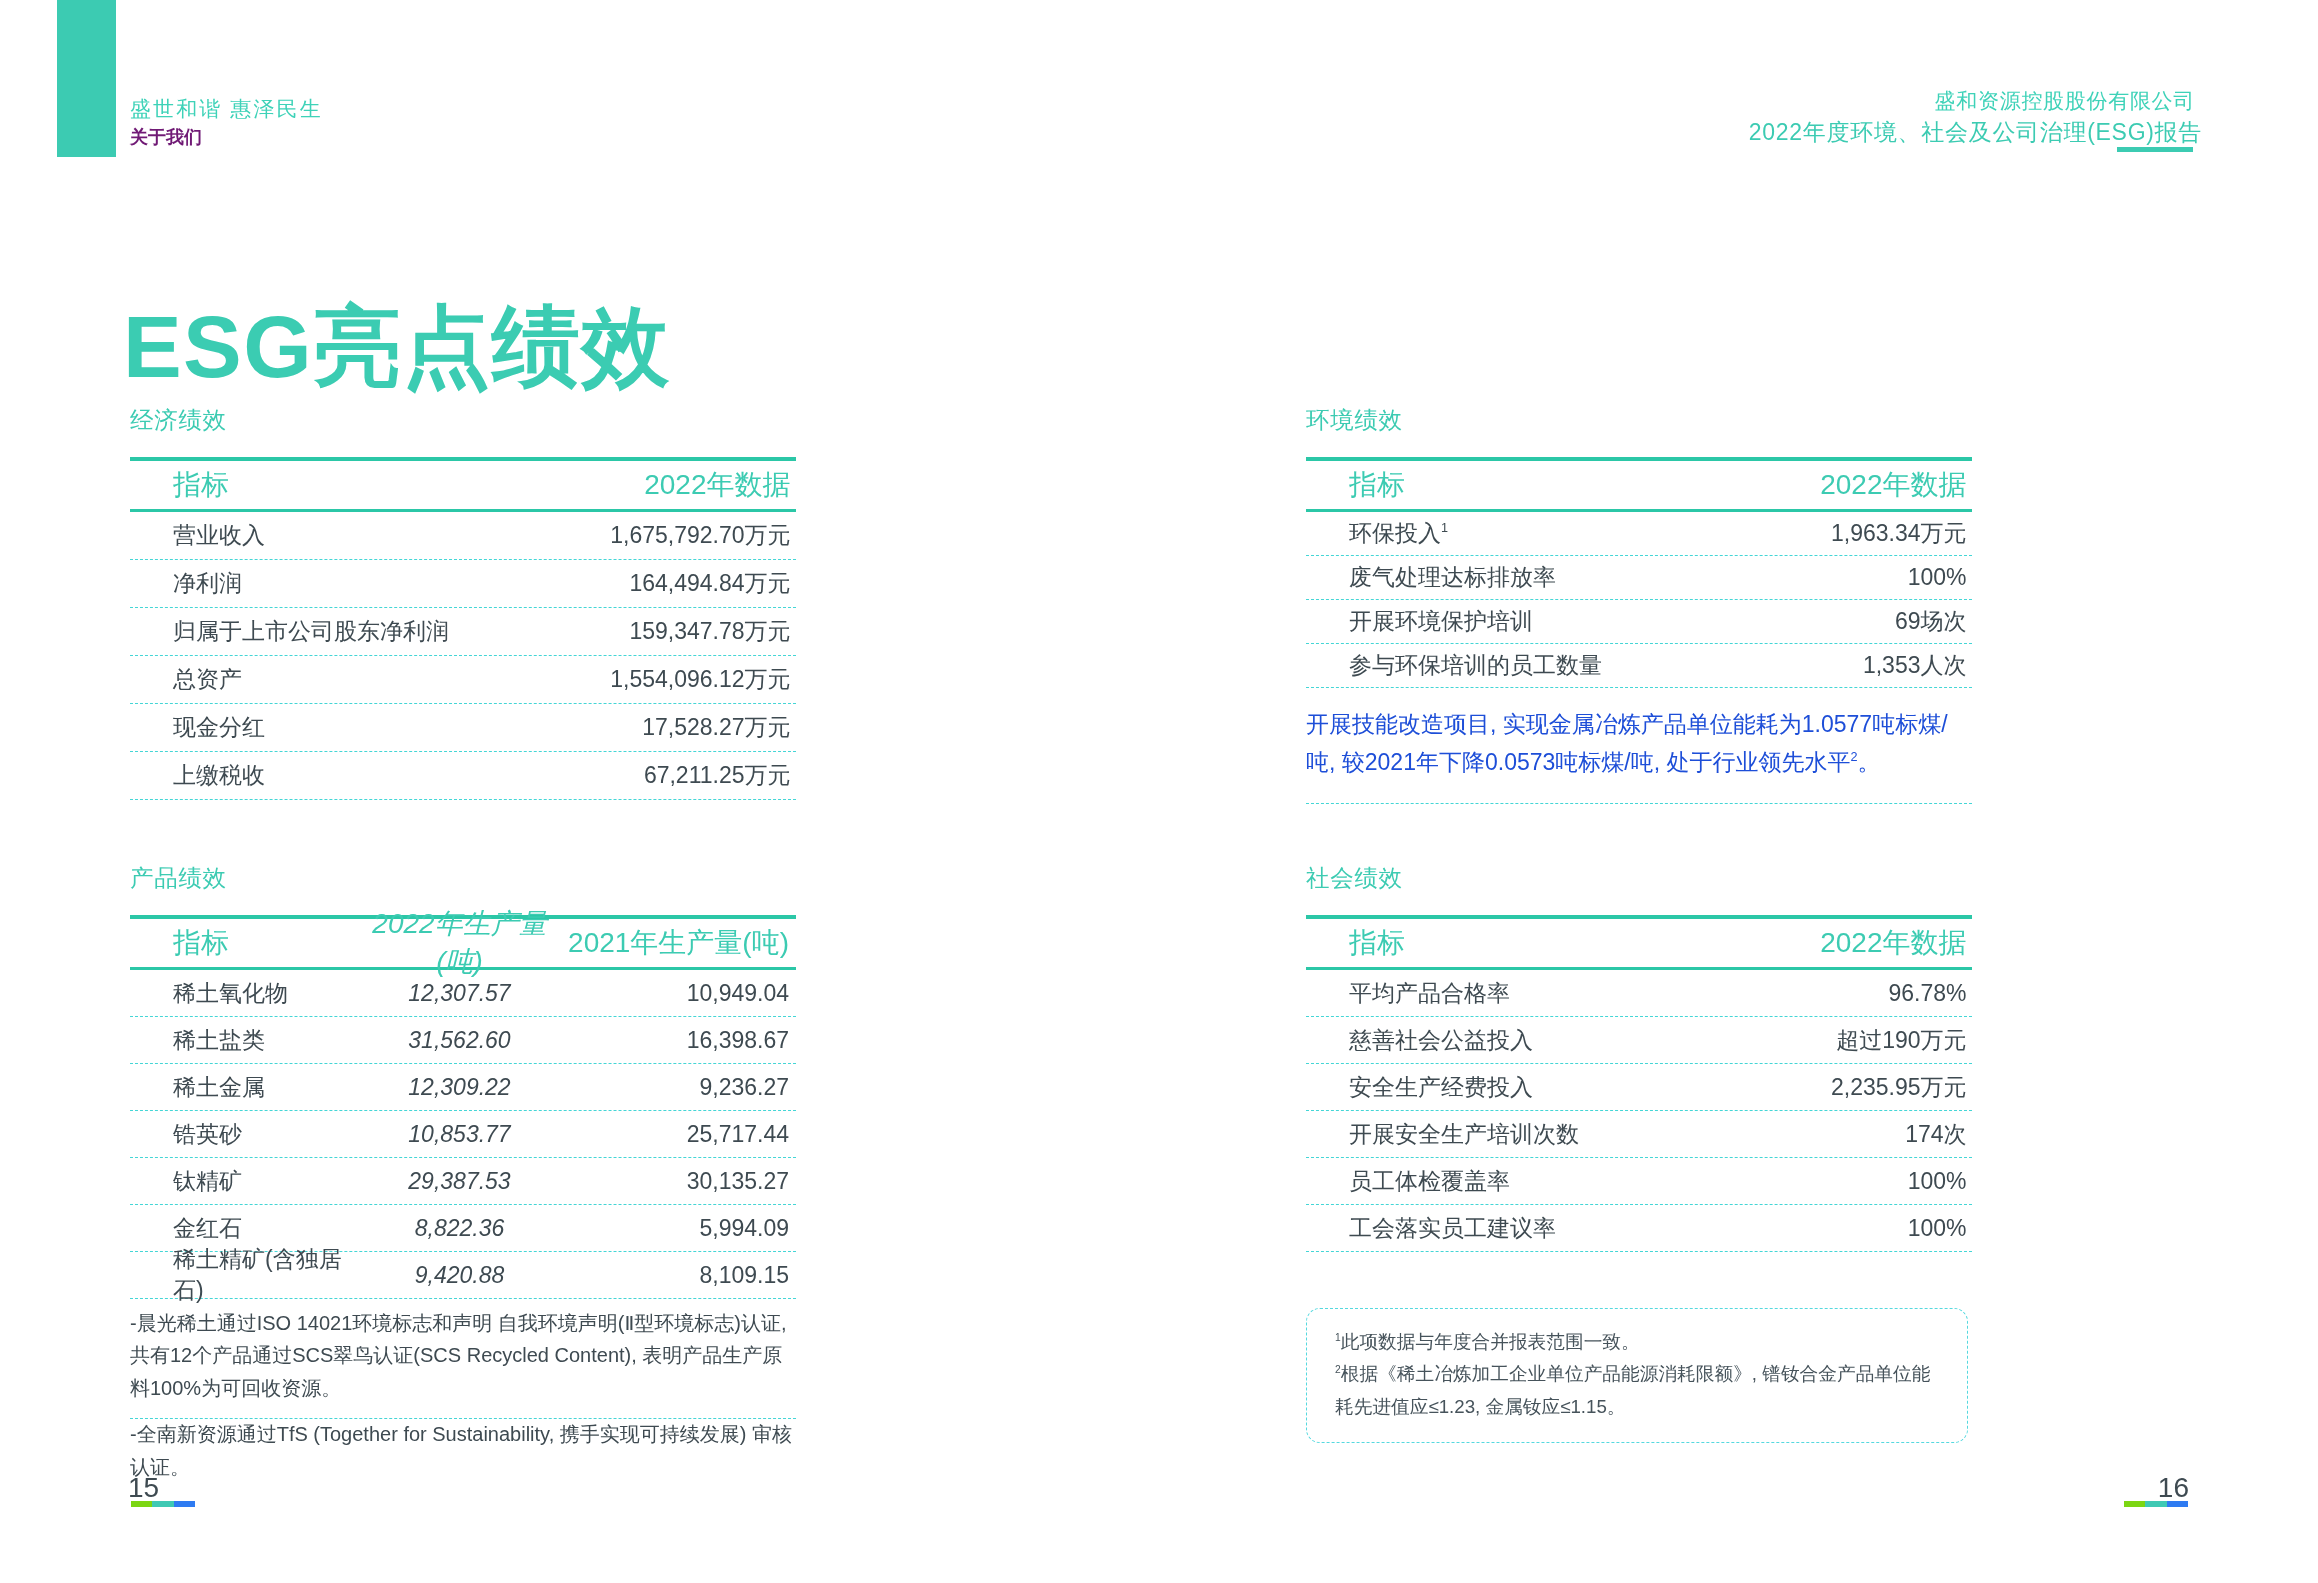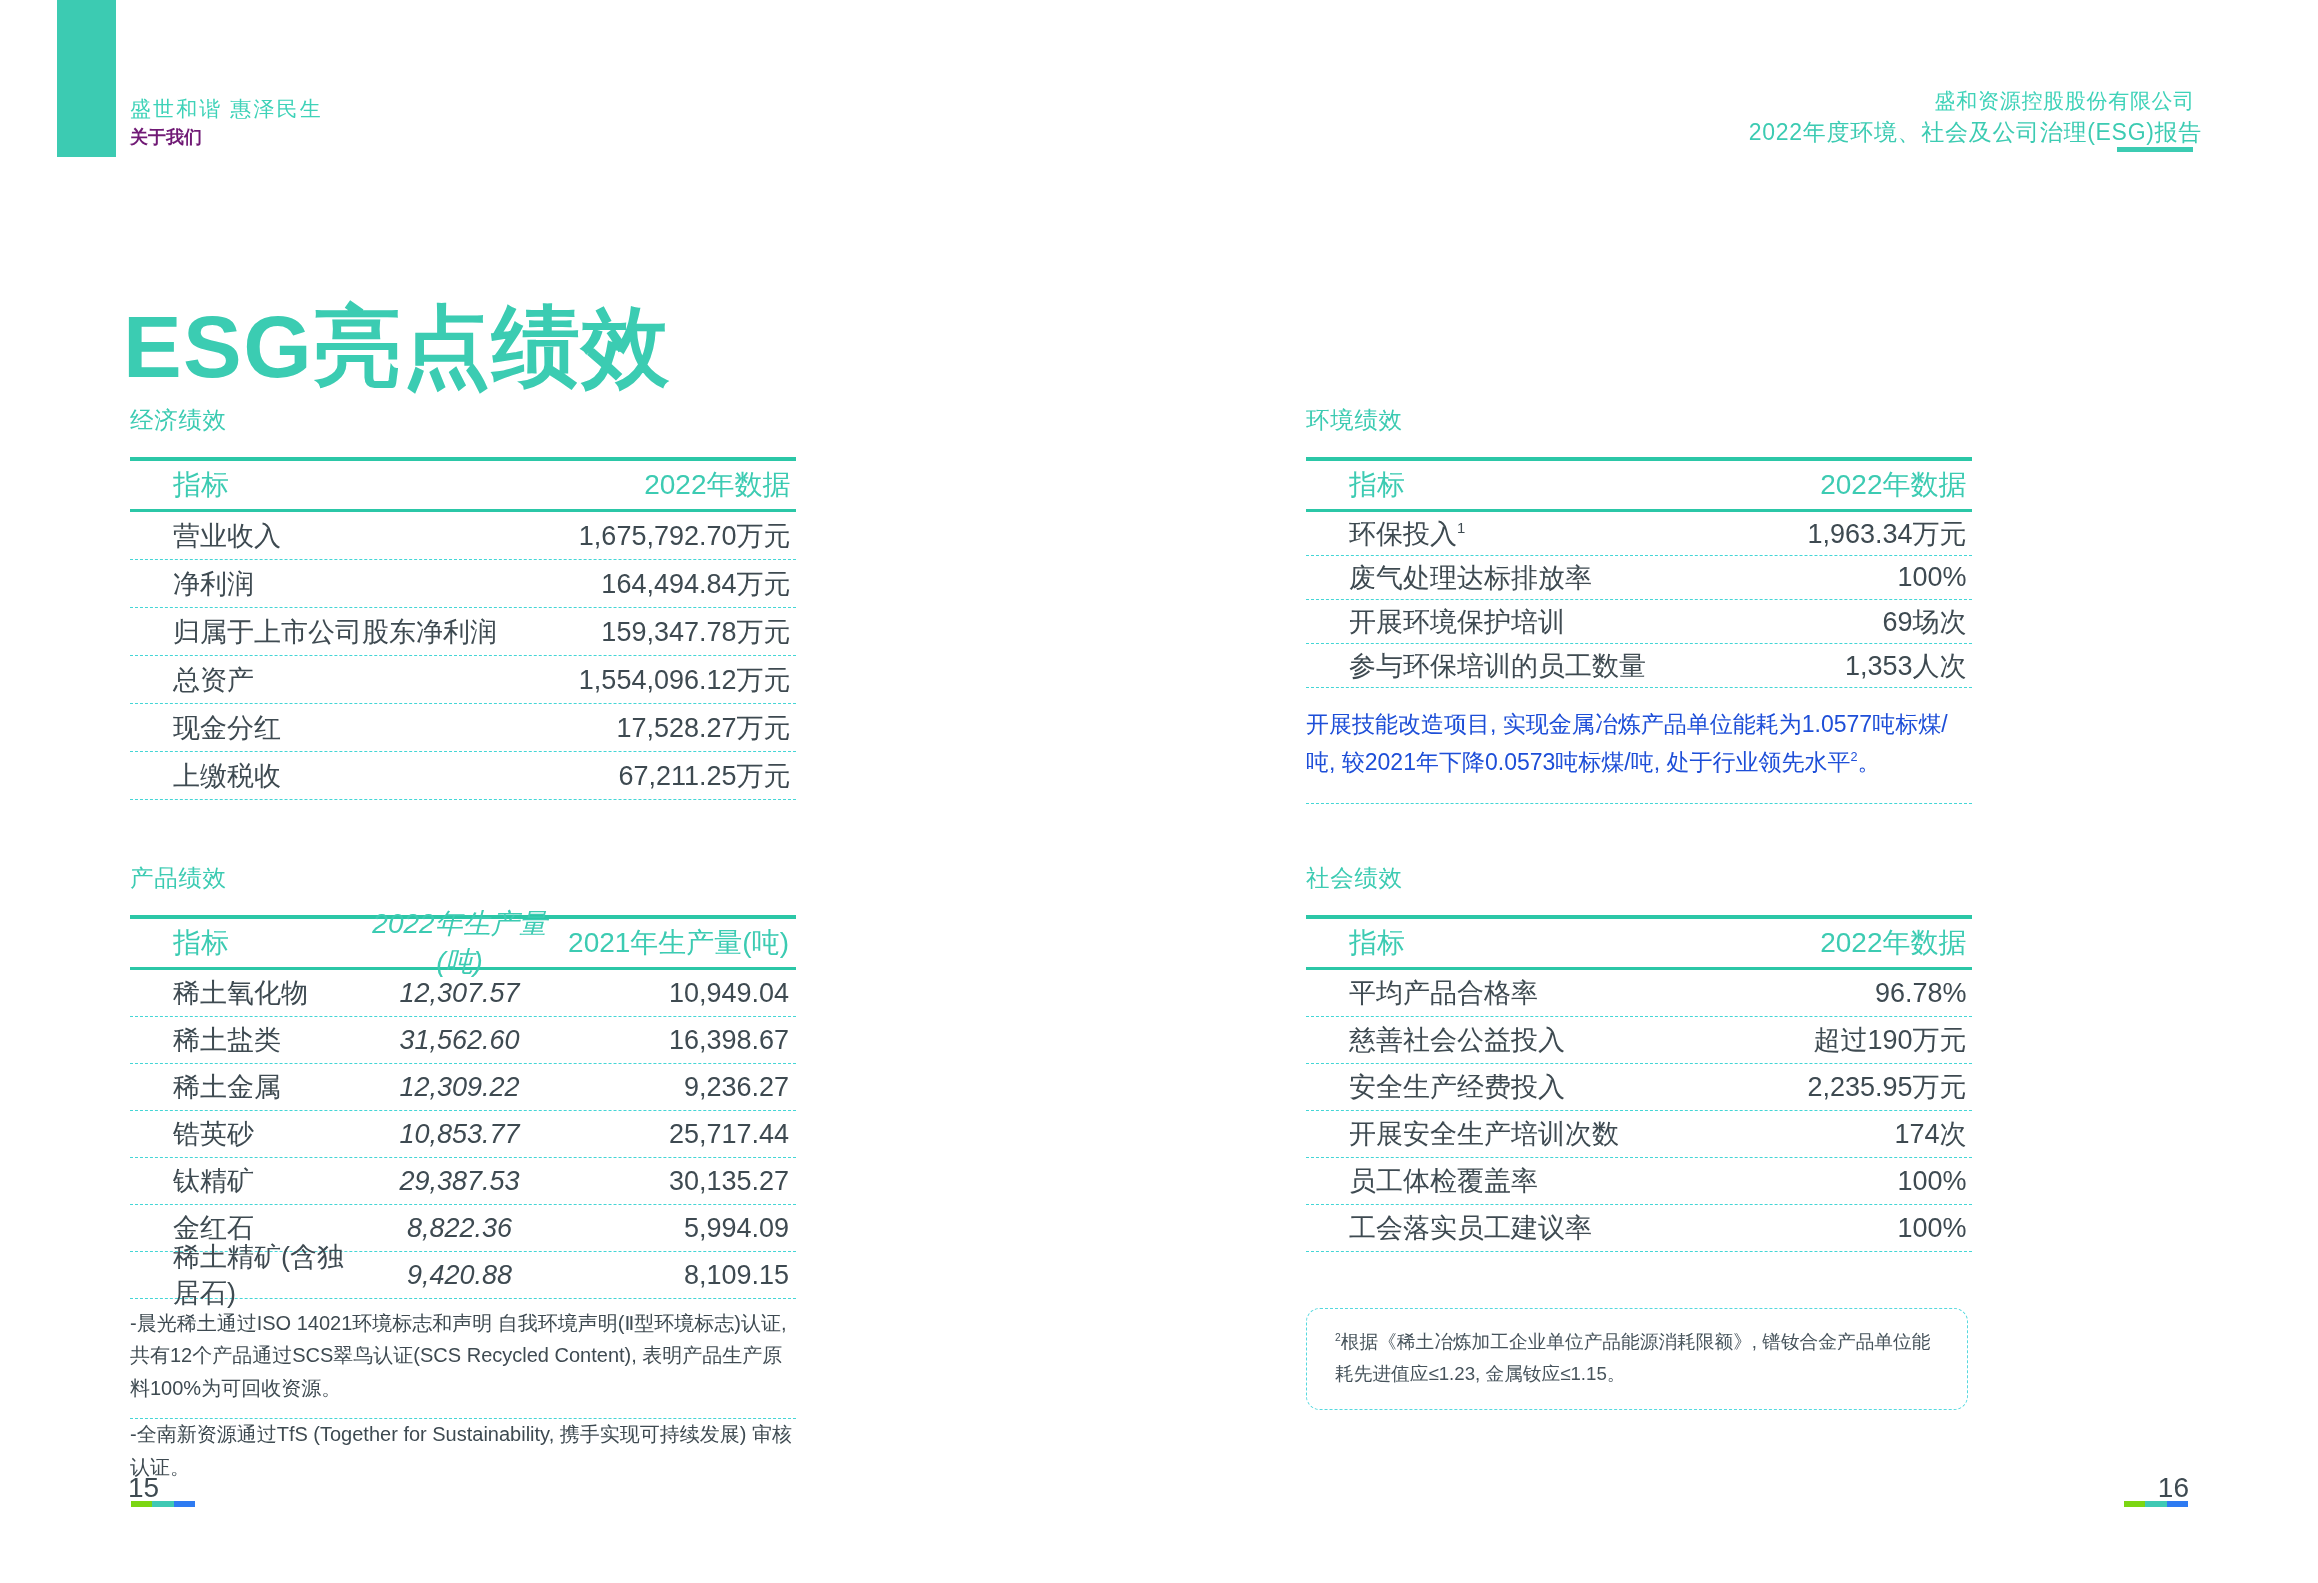--- a/index.html
+++ b/index.html
@@ -28,21 +28,21 @@
 
   
   .sect{position:absolute;}
   .sect h2{margin:0 0 21px 0;font-size:23.5px;font-weight:normal;color:#3CCBB2;letter-spacing:0.7px;}
   .tbl{width:100%;}
   .thead{display:flex;align-items:center;justify-content:space-between;height:48px;
     border-top:4.1px solid #2BC7A7;border-bottom:3.5px solid #2BC7A7;color:#3CCBB2;font-size:28px;}
   .th-l{padding-left:43px;}
   .th-r{padding-right:5.5px;}
   .trow{display:flex;align-items:center;justify-content:space-between;
-    border-bottom:1.4px dashed #44D6D6;color:#3E4A51;font-size:27px;}
+    border-bottom:1.4px dashed #44D6D6;color:#3E4A51;font-size:23px;}
   .trow .lab{padding-left:43px;}
   .trow .val{padding-right:5.5px;}
   .t-eco .trow{height:47px;}
   .t-env .trow{height:43px;}
   .t-soc .trow{height:46px;}
   .t-prd .trow{height:46px;}
   sup{font-size:0.55em;vertical-align:super;line-height:0;}
 
   
   .pc1{flex:0 0 221px;padding-left:43px;box-sizing:border-box;}
@@ -242,20 +242,21 @@
         <span class="val">100%</span>
       </div>
       <div class="trow">
         <span class="lab">工会落实员工建议率</span>
         <span class="val">100%</span>
       </div>
     </div>
   </div>
 
   <div class="fn-box">
+    <p><sup>1</sup><span>此项数据与年度合并报表范围一致。</span></p>
     <p><sup>2</sup><span>根据《稀土冶炼加工企业单位产品能源消耗限额》, 镨钕合金产品单位能耗先进值应≤1.23, 金属钕应≤1.15。</span></p>
   </div>
 
   <div class="pagenum" style="right:130px;top:1472px;">16</div>
   <div class="tricolor" style="right:131px;top:1501px;">
     <i class="tc-g"></i>
       <i class="tc-t"></i>
       <i class="tc-b"></i>
   </div>
 </div>

